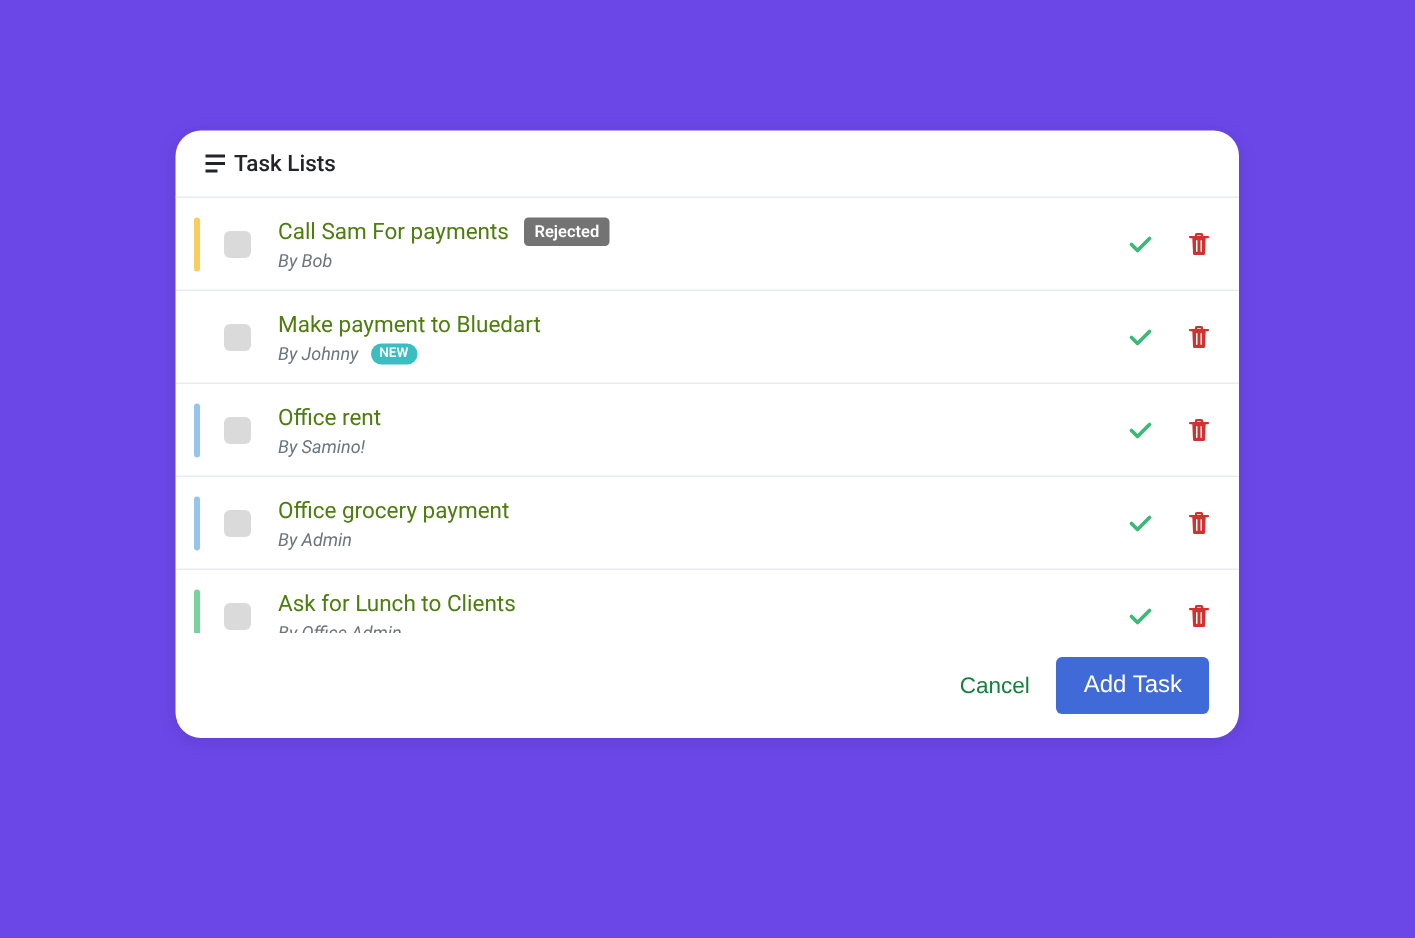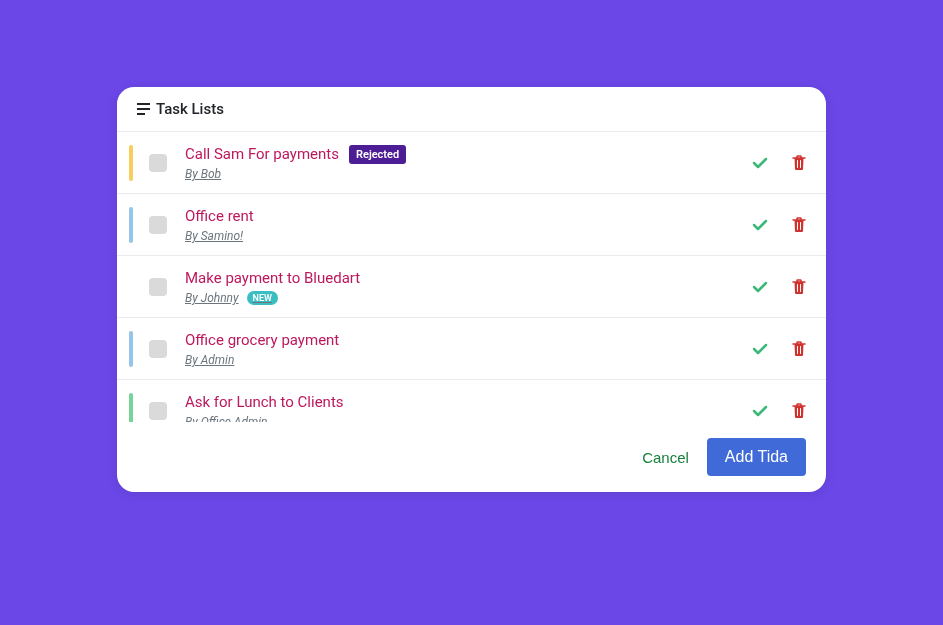--- a/index.html
+++ b/index.html
@@ -85,44 +85,43 @@
       flex: 1;
       min-width: 0;
     }
     .task-title-row {
       display: flex;
       align-items: center;
       gap: 10px;
     }
     .task-title {
       font-size: 15px;
-      color: #be185d;
+      color: #4d7c0f;
       line-height: 1.4;
     }
     .task-meta {
       font-size: 12px;
       color: #6c757d;
       font-style: italic;
       margin-top: 2px;
       display: flex;
       align-items: center;
       gap: 8px;
-      text-decoration: underline;
     }
     .badge {
       display: inline-flex;
       align-items: center;
       font-size: 10px;
       font-weight: 600;
       padding: 3px 7px;
       border-radius: 3px;
       font-style: normal;
     }
     .badge.rejected {
-      background: #4c1d95;
+      background: #737373;
       color: #fff;
       font-size: 11px;
     }
     .badge.new {
       background: #3abec2;
       color: #fff;
       text-transform: uppercase;
       font-size: 9px;
       padding: 2px 6px;
       border-radius: 8px;
@@ -197,55 +196,55 @@
           <span class="action-btn">
             <svg width="14" height="16" viewBox="0 0 14 16">
     <path d="M1 3 h12 M5 3 V1.5 a.5.5 0 0 1 .5-.5 h3 a.5.5 0 0 1 .5 .5 V3" stroke="#d0332f" stroke-width="1.5" fill="none" stroke-linecap="round"></path>
     <path d="M2.5 3 L3 14 a1 1 0 0 0 1 1 h6 a1 1 0 0 0 1 -1 L11.5 3 Z" fill="#d0332f"></path>
     <path d="M5.5 5.5 v7 M8.5 5.5 v7" stroke="#fff" stroke-width="1" stroke-linecap="round"></path>
   </svg>
           </span>
         </div>
       </div>
       <div class="task-item">
-        <div class="stripe info"></div>
-        <div class="checkbox"></div>
-        <div class="task-content">
-          <div class="task-title-row">
-            <span class="task-title">Office rent</span>
-          </div>
-          <div class="task-meta">
-            <span>By Samino!</span>
-          </div>
-        </div>
-        <div class="task-actions">
-          <span class="action-btn">
-            <svg width="16" height="16" viewBox="0 0 16 16">
-              <path d="M2 8 L6 12 L14 4" stroke="#3cb878" stroke-width="2.5" fill="none" stroke-linecap="round" stroke-linejoin="round"></path>
-            </svg>
-          </span>
-          <span class="action-btn">
-            <svg width="14" height="16" viewBox="0 0 14 16">
-    <path d="M1 3 h12 M5 3 V1.5 a.5.5 0 0 1 .5-.5 h3 a.5.5 0 0 1 .5 .5 V3" stroke="#d0332f" stroke-width="1.5" fill="none" stroke-linecap="round"></path>
-    <path d="M2.5 3 L3 14 a1 1 0 0 0 1 1 h6 a1 1 0 0 0 1 -1 L11.5 3 Z" fill="#d0332f"></path>
-    <path d="M5.5 5.5 v7 M8.5 5.5 v7" stroke="#fff" stroke-width="1" stroke-linecap="round"></path>
-  </svg>
-          </span>
-        </div>
-      </div>
-      <div class="task-item">
         <div class="stripe none"></div>
         <div class="checkbox"></div>
         <div class="task-content">
           <div class="task-title-row">
             <span class="task-title">Make payment to Bluedart</span>
           </div>
           <div class="task-meta">
             <span>By Johnny</span>
             <span class="badge new">NEW</span>
+          </div>
+        </div>
+        <div class="task-actions">
+          <span class="action-btn">
+            <svg width="16" height="16" viewBox="0 0 16 16">
+              <path d="M2 8 L6 12 L14 4" stroke="#3cb878" stroke-width="2.5" fill="none" stroke-linecap="round" stroke-linejoin="round"></path>
+            </svg>
+          </span>
+          <span class="action-btn">
+            <svg width="14" height="16" viewBox="0 0 14 16">
+    <path d="M1 3 h12 M5 3 V1.5 a.5.5 0 0 1 .5-.5 h3 a.5.5 0 0 1 .5 .5 V3" stroke="#d0332f" stroke-width="1.5" fill="none" stroke-linecap="round"></path>
+    <path d="M2.5 3 L3 14 a1 1 0 0 0 1 1 h6 a1 1 0 0 0 1 -1 L11.5 3 Z" fill="#d0332f"></path>
+    <path d="M5.5 5.5 v7 M8.5 5.5 v7" stroke="#fff" stroke-width="1" stroke-linecap="round"></path>
+  </svg>
+          </span>
+        </div>
+      </div>
+      <div class="task-item">
+        <div class="stripe info"></div>
+        <div class="checkbox"></div>
+        <div class="task-content">
+          <div class="task-title-row">
+            <span class="task-title">Office rent</span>
+          </div>
+          <div class="task-meta">
+            <span>By Samino!</span>
           </div>
         </div>
         <div class="task-actions">
           <span class="action-btn">
             <svg width="16" height="16" viewBox="0 0 16 16">
               <path d="M2 8 L6 12 L14 4" stroke="#3cb878" stroke-width="2.5" fill="none" stroke-linecap="round" stroke-linejoin="round"></path>
             </svg>
           </span>
           <span class="action-btn">
             <svg width="14" height="16" viewBox="0 0 14 16">
@@ -305,15 +304,15 @@
     <path d="M2.5 3 L3 14 a1 1 0 0 0 1 1 h6 a1 1 0 0 0 1 -1 L11.5 3 Z" fill="#d0332f"></path>
     <path d="M5.5 5.5 v7 M8.5 5.5 v7" stroke="#fff" stroke-width="1" stroke-linecap="round"></path>
   </svg>
           </span>
         </div>
       </div>
     </div>
 
   <div class="card-footer">
     <button class="btn-cancel">Cancel</button>
-    <button class="btn-primary">Add Tida</button>
+    <button class="btn-primary">Add Task</button>
   </div>
 </div>
 
 </body></html>

